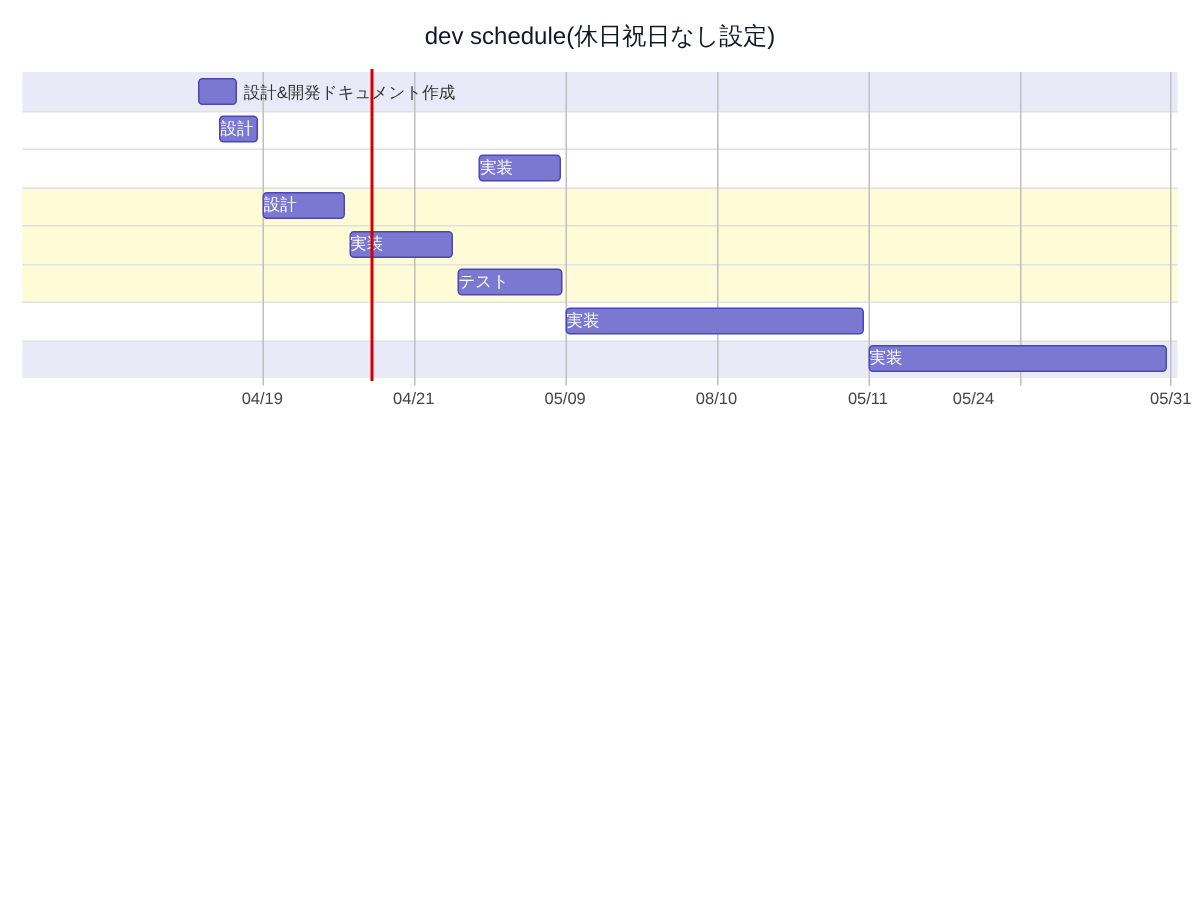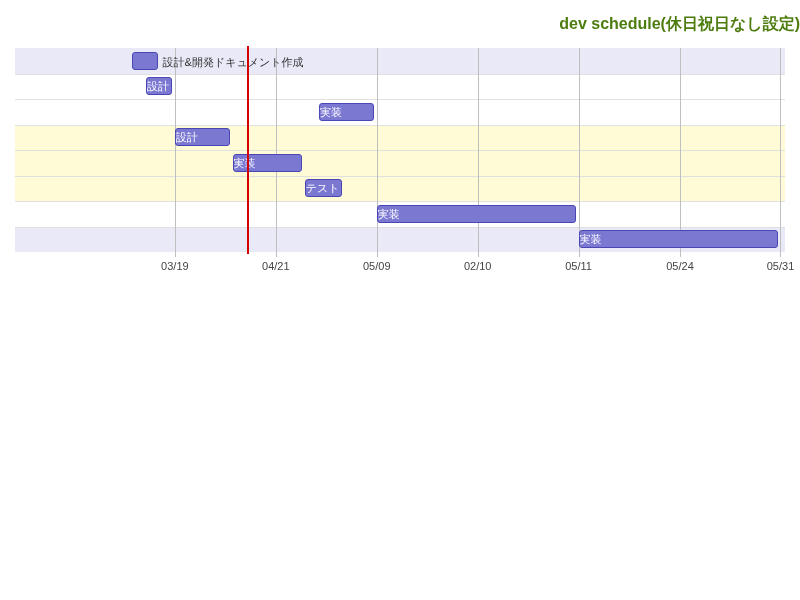--- a/index.html
+++ b/index.html
@@ -9,24 +9,24 @@
     height: 600px;
     background: #ffffff;
     font-family: "Helvetica Neue", Arial, "Hiragino Kaku Gothic ProN", "Yu Gothic", Meiryo, sans-serif;
     font-size: 12px;
     color: #333;
   }
   .title {
     position: absolute;
     left: 0; right: 0;
     top: 14px;
-    text-align: right;
-    font-weight: bold;
+    text-align: center;
+    font-weight: normal;
     font-size: 16px;
-    color: #4d7c0f;
+    color: #0f172a;
   }
   .chart {
     position: absolute;
     left: 15px;
     top: 48px;
     width: 770px;
     height: 204px;
   }
   .rowlabels {
     position: absolute;
@@ -173,26 +173,26 @@
     <div class="vgrid" style="left:569.55px;"></div>
     <div class="vgrid" style="left:670.49px;"></div>
 
     <div class="tick" style="left:64.87px;"></div>
     <div class="tick" style="left:165.81px;"></div>
     <div class="tick" style="left:266.74px;"></div>
     <div class="tick" style="left:367.68px;"></div>
     <div class="tick" style="left:468.62px;"></div>
     <div class="tick" style="left:569.55px;"></div>
     <div class="tick" style="left:670.49px;"></div>
-    <div class="ticklabel" style="left:64.87px;">03/19</div>
+    <div class="ticklabel" style="left:64.87px;">04/19</div>
     <div class="ticklabel" style="left:165.81px;">04/21</div>
     <div class="ticklabel" style="left:266.74px;">05/09</div>
-    <div class="ticklabel" style="left:367.68px;">02/10</div>
+    <div class="ticklabel" style="left:367.68px;">08/10</div>
     <div class="ticklabel" style="left:468.62px;">05/11</div>
-    <div class="ticklabel" style="left:570px;">05/24</div>
+    <div class="ticklabel" style="left:539px;">05/24</div>
     <div class="ticklabel" style="left:670.49px;">05/31</div>
 
     <div class="today" style="left:136.97px;"></div>
 
     <div class="bar extlabel" style="left:21.62px; width:25.96px; top:3.75px;">
       <span class="label-out">設計&amp;開発ドキュメント作成</span>
     </div>
 
     <div class="bar" style="left:36.04px; width:25.96px; top:29.25px;">
       <span>設計</span>
@@ -203,21 +203,21 @@
     </div>
 
     <div class="bar" style="left:64.87px; width:54.79px; top:80.25px;">
       <span>設計</span>
     </div>
 
     <div class="bar" style="left:122.55px; width:69.21px; top:105.75px;">
       <span>実装</span>
     </div>
 
-    <div class="bar" style="left:194.64px; width:37px; top:131.25px;">
+    <div class="bar" style="left:194.64px; width:70px; top:131.25px;">
       <span>テスト</span>
     </div>
 
     <div class="bar" style="left:266.74px; width:198.99px; top:156.75px;">
       <span>実装</span>
     </div>
 
     <div class="bar" style="left:468.62px; width:198.99px; top:182.25px;">
       <span>実装</span>
     </div>

